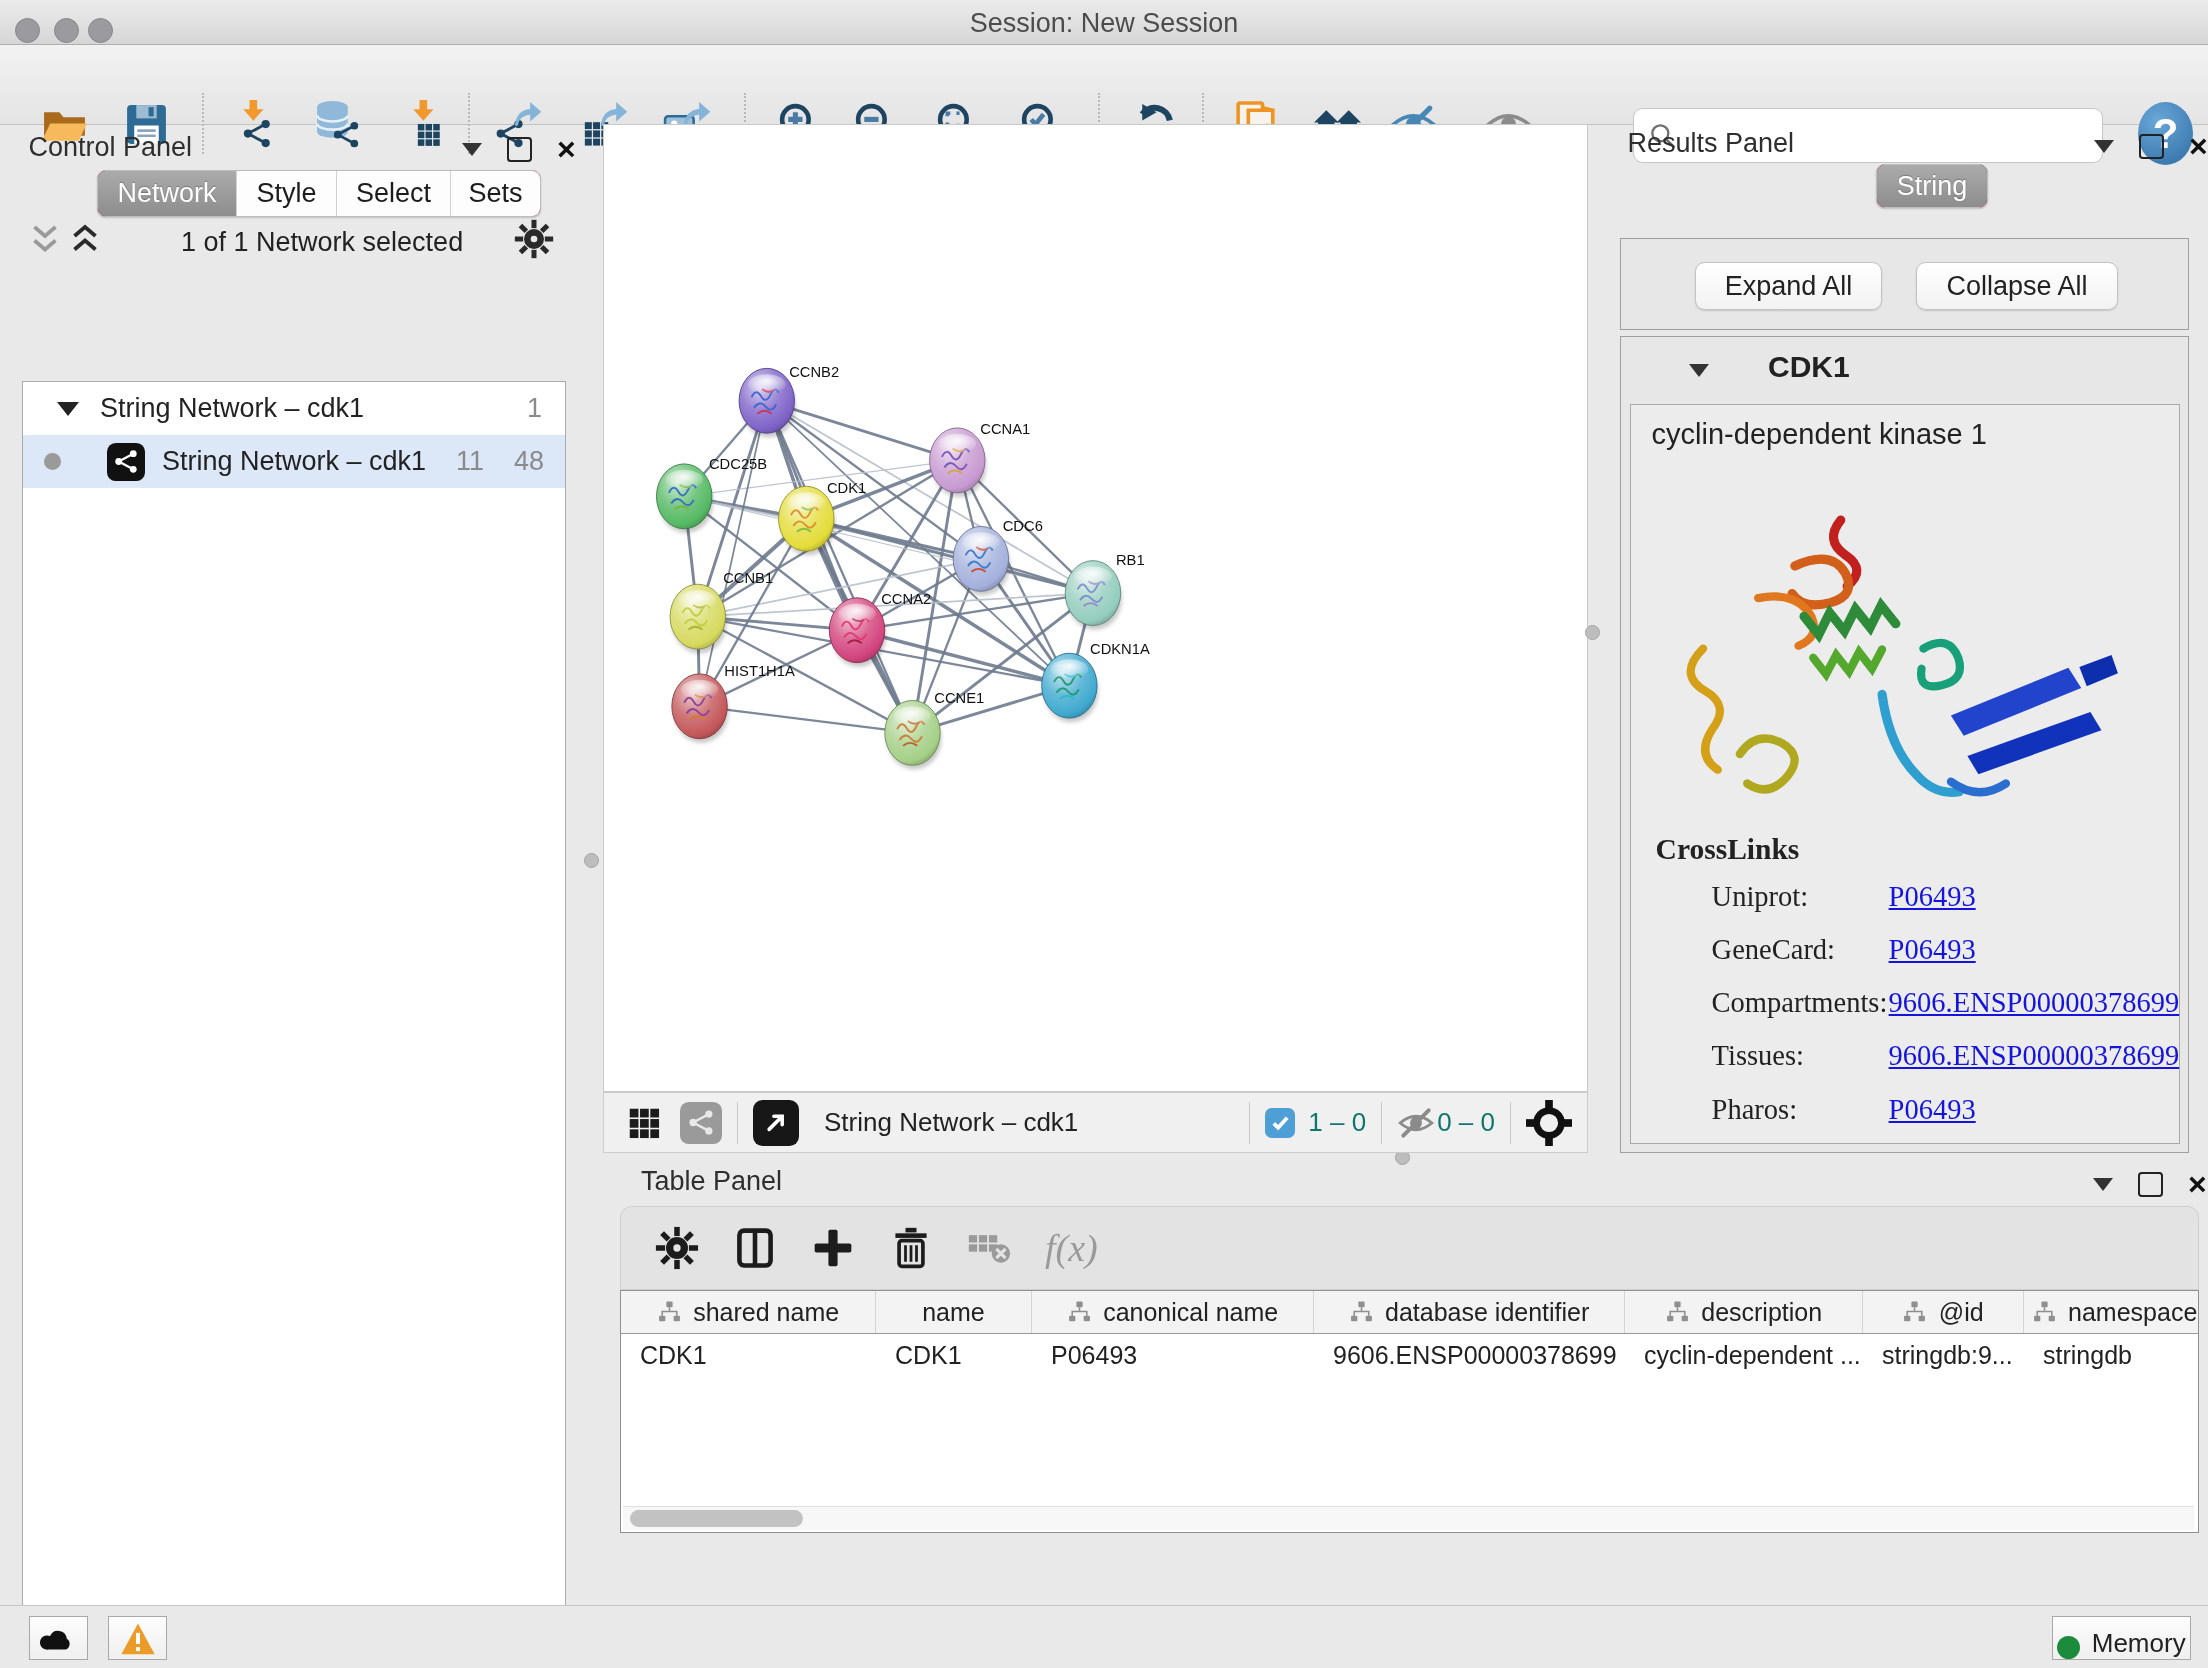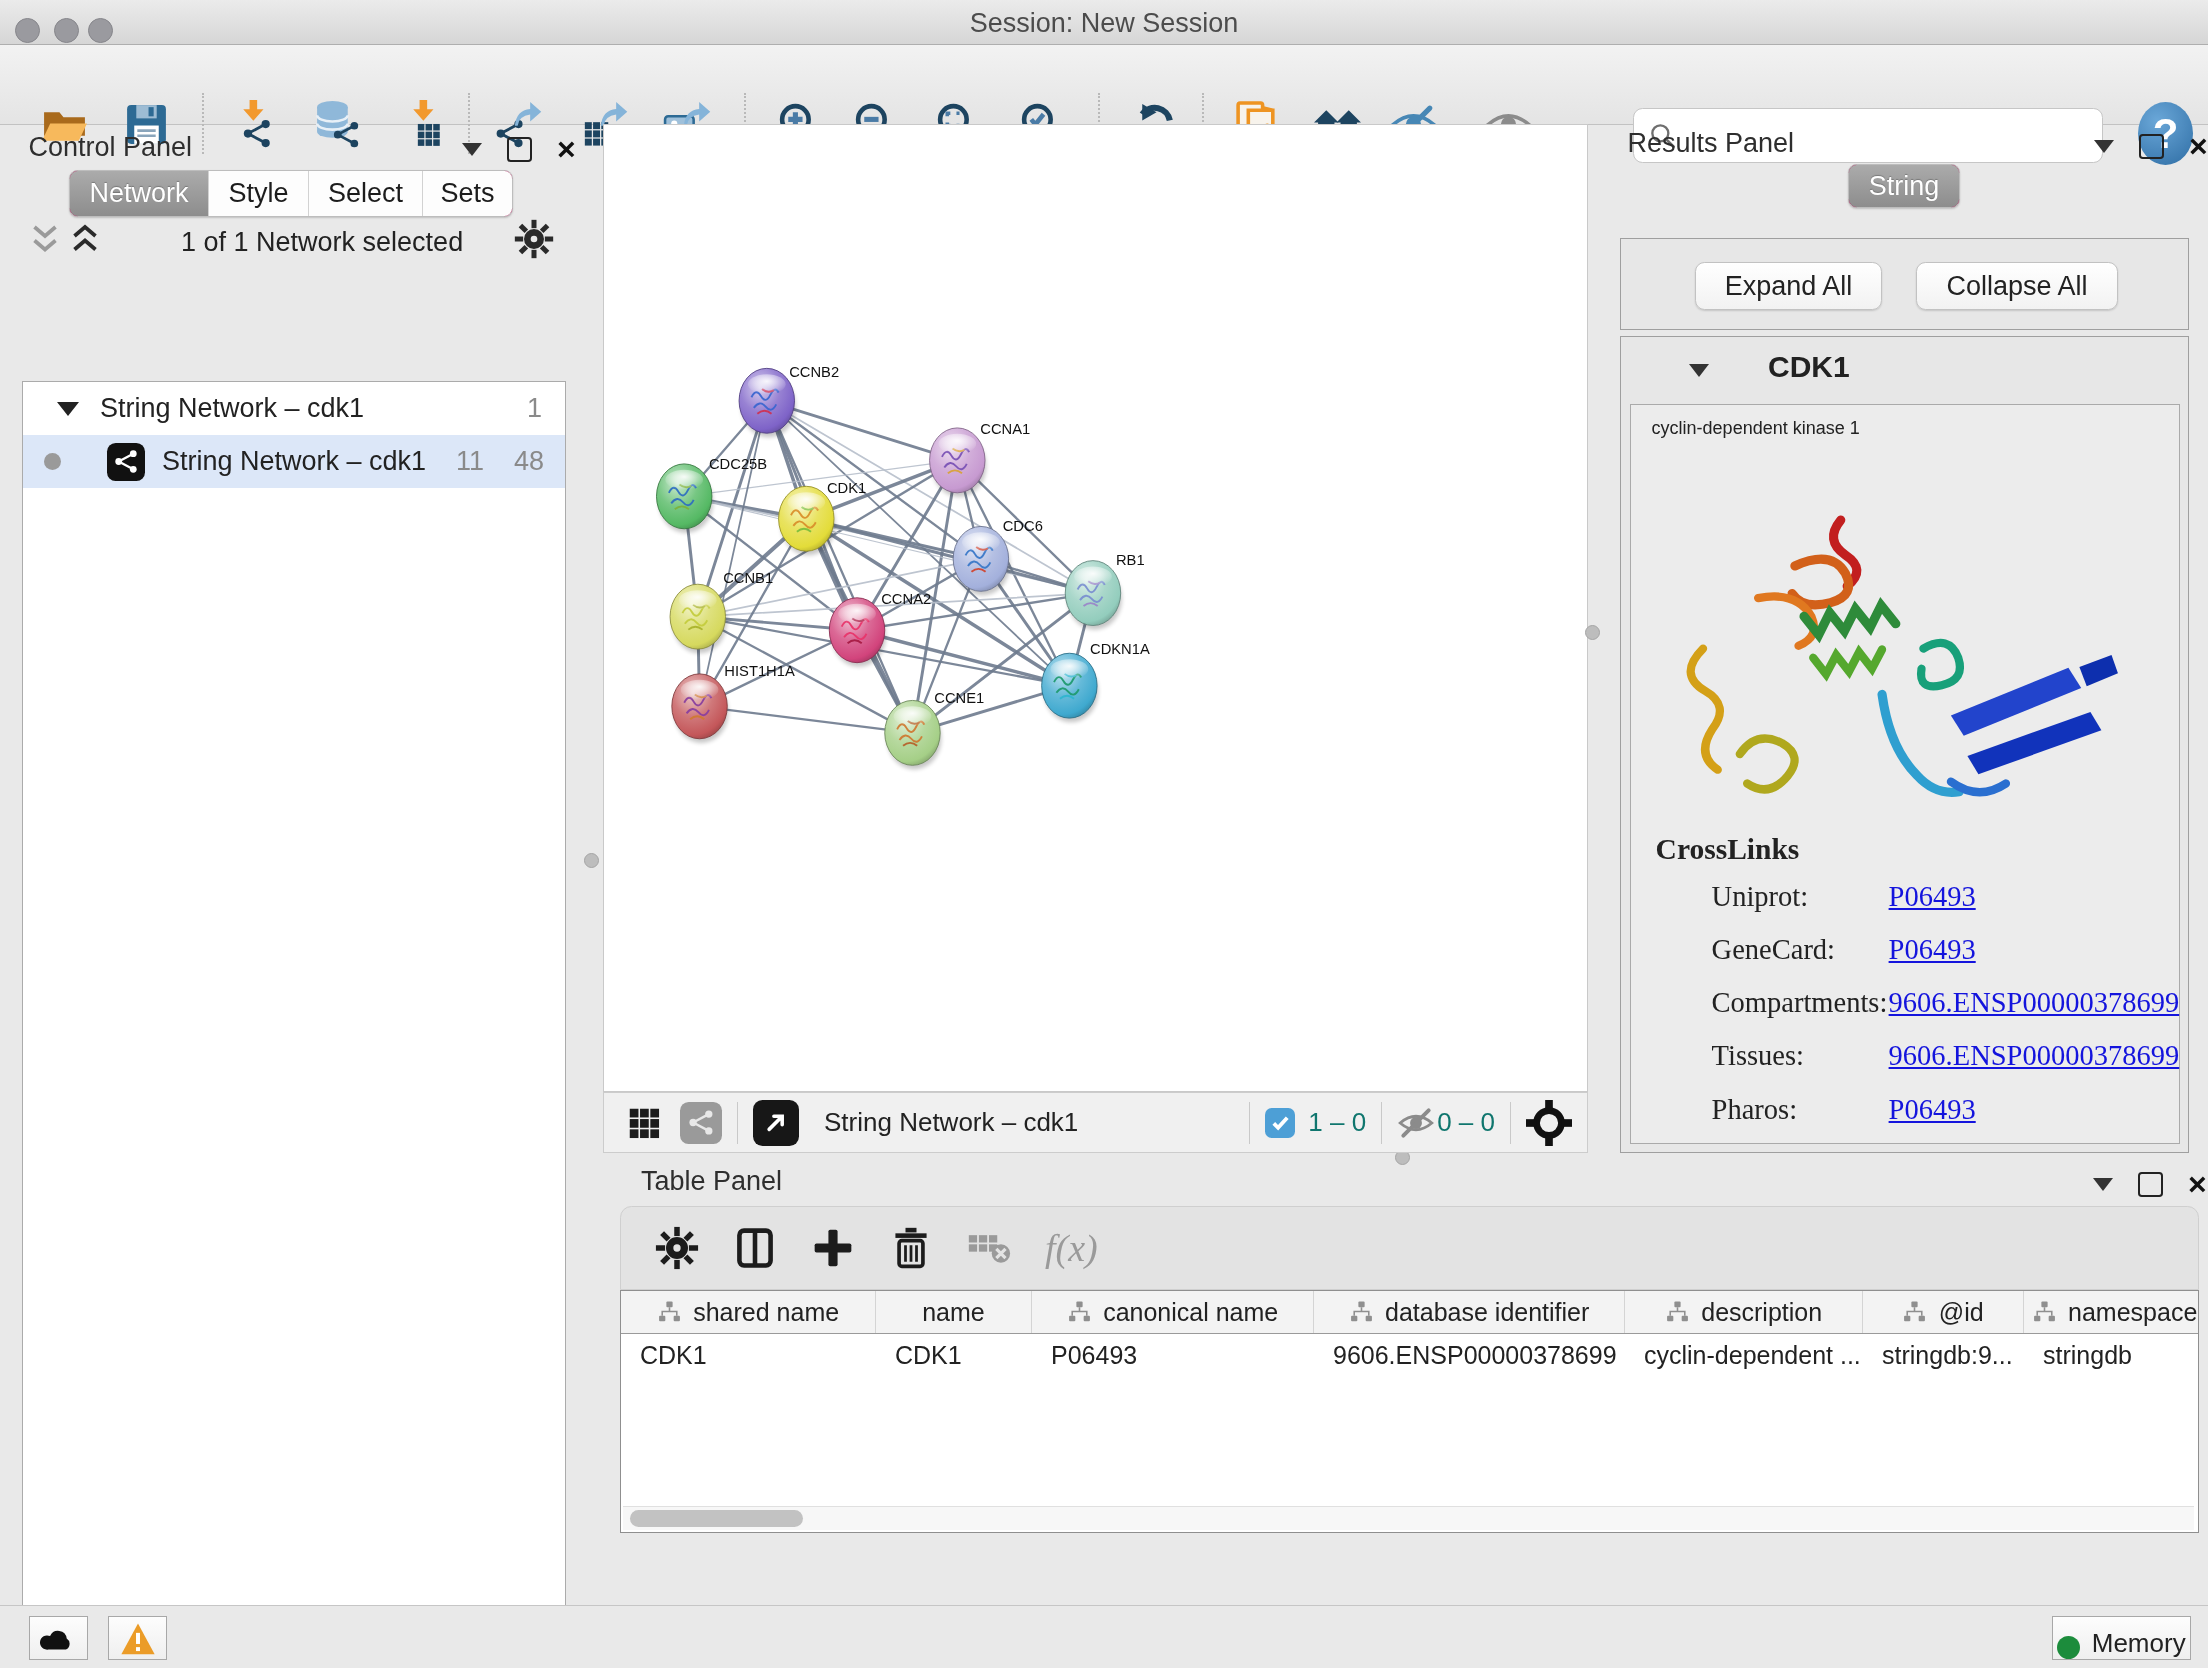--- a/index.html
+++ b/index.html
@@ -26,21 +26,21 @@
             background:radial-gradient(circle at 35% 30%,#6aa7d8,#2e6da4);color:#fff;font-size:42px;font-weight:bold;
             display:flex;align-items:center;justify-content:center;}
   
   .panel-title{font-size:27px;color:#2e2e2e;}
   .pctl{display:flex;align-items:center;gap:25px;position:absolute;}
   .tri{width:0;height:0;border-left:10.5px solid transparent;border-right:10.5px solid transparent;border-top:13.3px solid #333;}
   .maxbox{width:21px;height:21px;border:2.9px solid #222;border-radius:3.8px;}
   .xbtn{font-size:32px;font-weight:900;color:#111;line-height:21px;}
   
   .seg{display:flex;background:#be185d;border:1px solid #bdbdbd;border-radius:8.6px;overflow:hidden;
-       box-shadow:0 1px 1.9px rgba(0,0,0,.18);}
+       box-shadow:0 1px 1.9px rgba(0,0,0,.18);margin-left:28px;}
   .seg .s{display:flex;align-items:center;justify-content:center;font-size:27px;color:#1c1c1c;
           border-right:1px solid #d2d2d2;background:#fdfdfd;}
   .seg .s:last-child{border-right:none;}
   .seg .sel{background:linear-gradient(#ababab,#8d8d8d);color:#fff;text-shadow:0 -1px 1px rgba(0,0,0,.25);}
   
   #cp-list{left:22px;top:257px;width:544px;height:1308px;background:#fff;border:1.9px solid #ababab;box-sizing:border-box;}
   .tree-row{position:relative;height:53px;display:flex;align-items:center;font-size:27px;}
   .tree-row .num{color:#8a8a8a;}
   #row-child{background:#dce7f8;}
   .share-badge{width:38px;height:38px;background:#111;border-radius:8.6px;display:flex;align-items:center;justify-content:center;}
@@ -677,21 +677,21 @@
       <div class="s sel" style="width:110px">String</div>
     </div>
     <div class="rbox" style="left:21px;top:114px;width:569px;height:92px">
       <div class="btn abs" style="left:74px;top:23px;width:185px;height:46px">Expand All</div>
       <div class="btn abs" style="left:295px;top:23px;width:200px;height:46px">Collapse All</div>
     </div>
     <div class="rbox" style="left:21px;top:212px;width:569px;height:817px">
       <span class="abs tri" style="left:68px;top:27px"></span>
       <span class="abs" style="left:147px;top:13.3px;font-size:30px;font-weight:bold">CDK1</span>
       <div class="rbox" style="left:8.6px;top:67px;width:550px;height:740px;background:#ececec;border-color:#aaaaaa">
-        <span class="abs" style="left:21px;top:13.3px;font-size:18px">cyclin-dependent kinase 1</span>
+        <span class="abs" style="left:21px;top:13.3px;font-size:29px">cyclin-dependent kinase 1</span>
 
         <svg class="abs" style="left:17px;top:67px" width="514" height="399" viewBox="0 0 560 420">
           <g fill="none" stroke-linecap="round">
             <path d="M210,45 q-18,22 5,38 q24,16 2,34" stroke="#c21f1f" stroke-width="10"></path>
             <path d="M160,95 q40,-18 55,8 q12,24 -16,32 q-30,8 -42,-10" stroke="#d2601a" stroke-width="10"></path>
             <path d="M120,130 q42,-8 58,20 q10,22 -14,32" stroke="#e07820" stroke-width="9"></path>
             <path d="M60,185 q-28,28 2,46 q28,16 8,42 q-18,28 6,44" stroke="#d4a017" stroke-width="9"></path>
             <path d="M100,300 q18,-26 46,-12 q24,14 6,36 q-20,24 -44,8" stroke="#b0a81e" stroke-width="9"></path>
             <path d="M170,150 l16,20 12,-24 16,20 12,-24 16,20 12,-24 16,20" stroke="#2e8b3a" stroke-width="10"></path>
             <path d="M180,195 l14,18 11,-21 14,18 11,-21 14,18 11,-21" stroke="#55a82e" stroke-width="9"></path>

